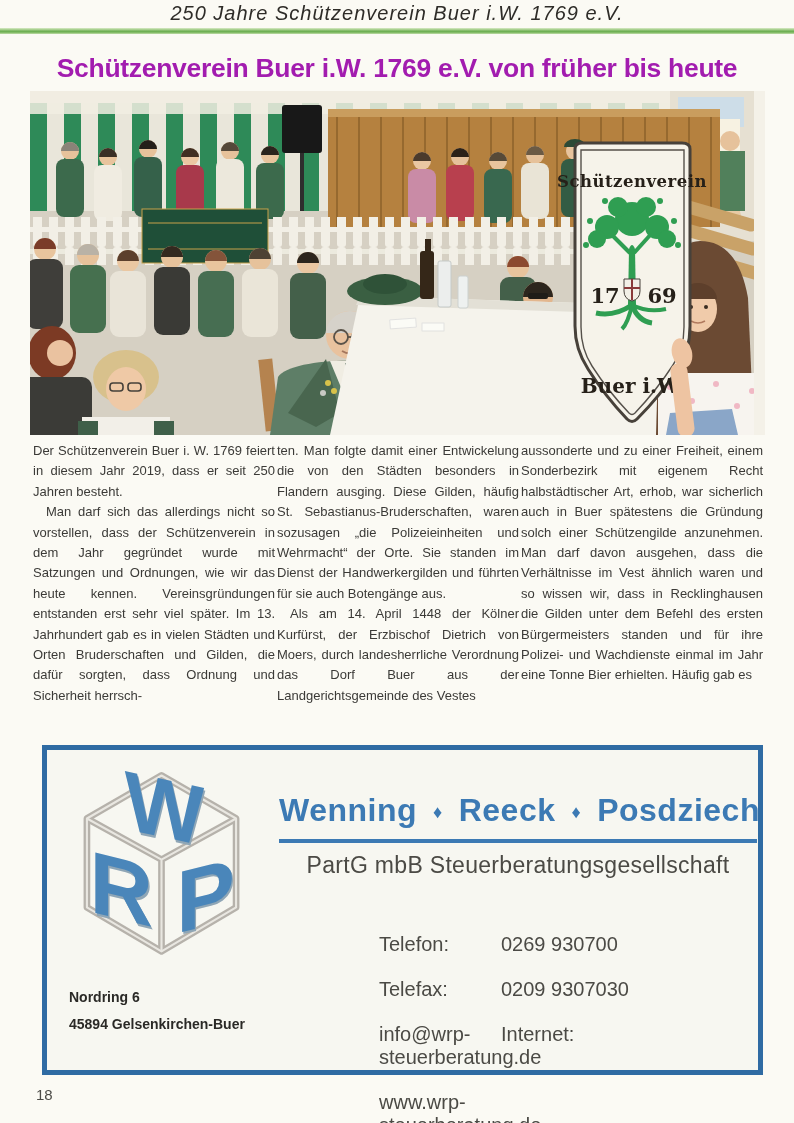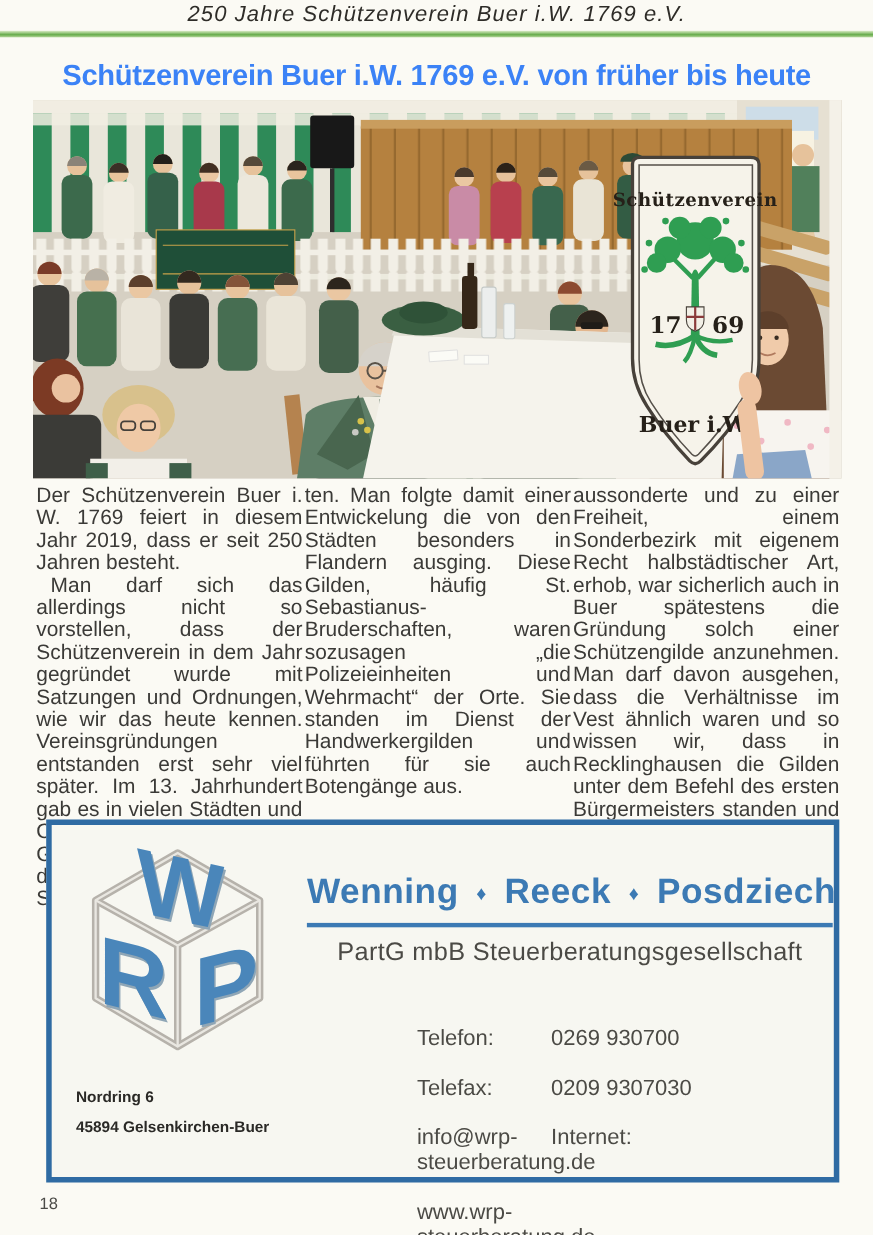--- a/index.html
+++ b/index.html
@@ -4,28 +4,28 @@
 <style>
   html,body{margin:0;padding:0;background:#9a9a94;}
   .page{position:relative;width:794px;height:1123px;margin:0 auto;background:#fbfaf4;overflow:hidden;
         font-family:"Liberation Sans",sans-serif;color:#3b3a37;}
   
   .script-title{position:absolute;top:2px;left:0;width:100%;text-align:center;
 dir        font-family:"DejaVu Serif",serif;font-style:italic;font-size:20px;letter-spacing:1px;color:#2e2c28;}
   .green-rule{position:absolute;top:28px;left:0;width:100%;height:6px;
         background:linear-gradient(to bottom,#d9eac6,#9fcb86 30%,#6aae50 55%,#8abf6e 80%,#c4dfae);}
   .headline{position:absolute;top:53px;left:0;width:100%;text-align:center;margin:0;
-        font-size:26.5px;font-weight:bold;letter-spacing:-0.3px;color:#3b82f6;}
+        font-size:26.5px;font-weight:bold;letter-spacing:-0.3px;color:#a21caf;}
   
   .photo{position:absolute;left:30px;top:91px;width:735px;height:344px;margin:0;background:#d6d0c3;}
   .photo svg{display:block;width:100%;height:100%;}
   
   .article{position:absolute;left:33px;top:441px;width:730px;display:grid;
         grid-template-columns:1fr 1fr 1fr;column-gap:2px;
-        font-size:19px;line-height:20.4px;text-align:justify;hyphens:auto;}
+        font-size:13px;line-height:20.4px;text-align:justify;hyphens:auto;}
   .article p{margin:0;}
   .article p.indent{text-indent:13px;}
   
   .anzeige{position:absolute;left:33px;top:727px;width:730px;display:flex;align-items:center;gap:7px;
         font-size:10px;color:#8b8b85;}
   .anzeige .rule{height:1px;background:#a6a6a0;}
   .anzeige .rule.short{width:34px;}
   .anzeige .rule.long{flex:1;}
   
   .ad-box{position:absolute;left:42px;top:745px;width:711px;height:320px;
@@ -362,20 +362,21 @@
     </svg>
   </figure>
 
   <section class="article">
     <div class="col">
       <p>Der Schützenverein Buer i. W. 1769 feiert in diesem Jahr 2019, dass er seit 250 Jahren besteht.</p>
       <p class="indent">Man darf sich das allerdings nicht so vorstellen, dass der Schützenverein in dem Jahr gegründet wurde mit Satzungen und Ordnungen, wie wir das heute kennen. Vereinsgründungen entstanden erst sehr viel später. Im 13. Jahrhundert gab es in vielen Städten und Orten Bruderschaften und Gilden, die dafür sorgten, dass Ordnung und Sicherheit herrsch-</p>
     </div>
     <div class="col">
       <p>ten. Man folgte damit einer Entwickelung die von den Städten besonders in Flandern ausging. Diese Gilden, häufig St. Sebastianus-Bruderschaften, waren sozusagen „die Polizeieinheiten und Wehrmacht“ der Orte. Sie standen im Dienst der Handwerkergilden und führten für sie auch Botengänge aus.</p>
+      <p class="indent">Als am 14. April 1448 der Kölner Kurfürst, der Erzbischof Dietrich von Moers, durch landesherrliche Verordnung das Dorf Buer aus der Landgerichtsgemeinde des Vestes</p>
     </div>
     <div class="col">
       <p>aussonderte und zu einer Freiheit, einem Sonderbezirk mit eigenem Recht halbstädtischer Art, erhob, war sicherlich auch in Buer spätestens die Gründung solch einer Schützengilde anzunehmen. Man darf davon ausgehen, dass die Verhältnisse im Vest ähnlich waren und so wissen wir, dass in Recklinghausen die Gilden unter dem Befehl des ersten Bürgermeisters standen und für ihre Polizei- und Wachdienste einmal im Jahr eine Tonne Bier erhielten. Häufig gab es</p>
     </div>
   </section>
 
 
   <div class="ad-box">
     <svg class="wrp-logo" viewBox="0 0 200 228">
       <g fill="none" stroke="#b6b2ab" stroke-width="7" stroke-linejoin="round">

